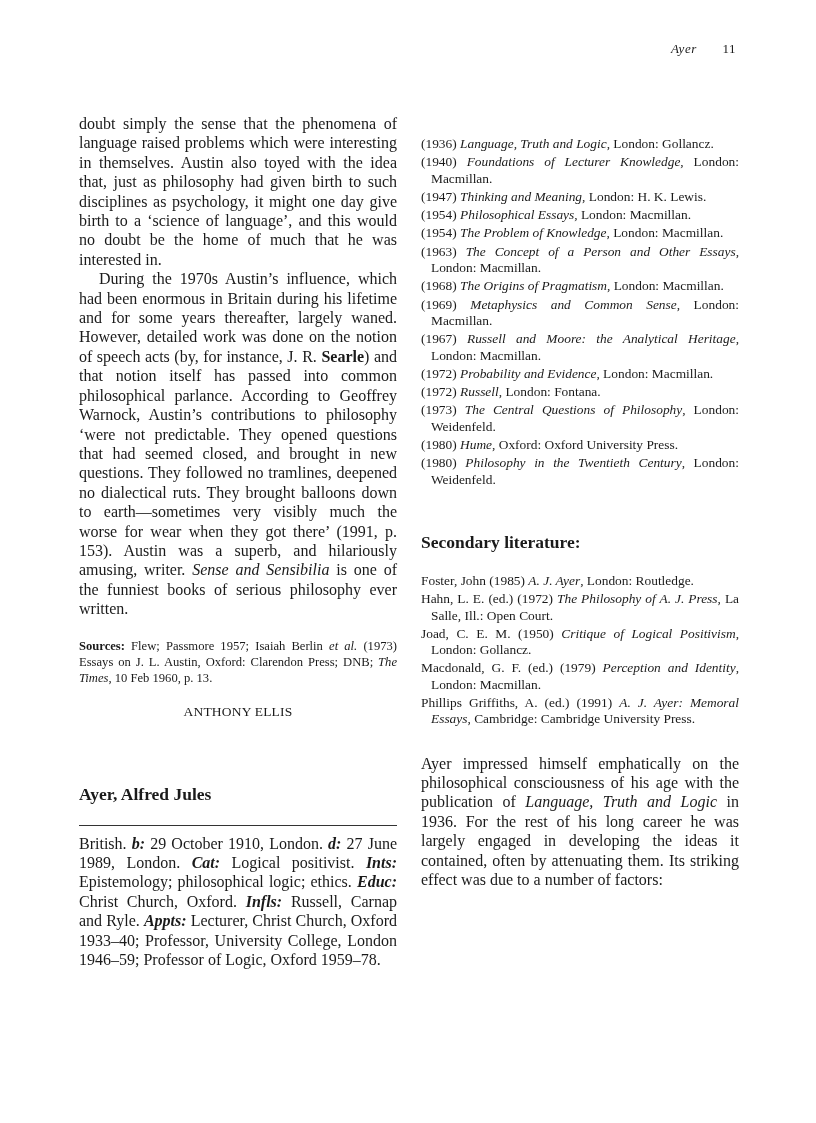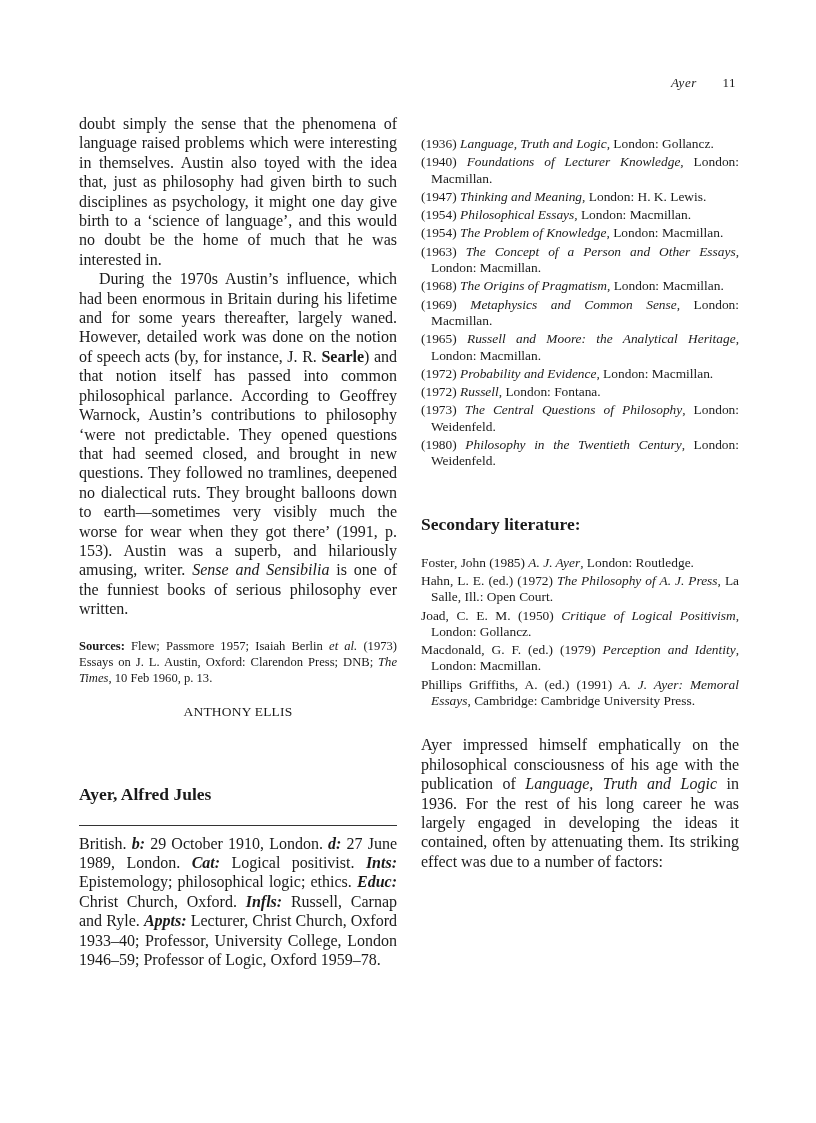--- a/index.html
+++ b/index.html
@@ -1,21 +1,21 @@
 <!DOCTYPE html>
 <html><head>
 <meta charset="utf-8">
 <style>
   html, body { margin: 0; padding: 0; background: #ffffff; }
   body {
     width: 816px; height: 1123px; position: relative; overflow: hidden;
     font-family: "Liberation Serif", "DejaVu Serif", serif; color: #1a1a1a;
   }
   .running-head {
-    position: absolute; top: 75px; right: 80px;
+    position: absolute; top: 41px; right: 80px;
     font-size: 13px; letter-spacing: 0.5px;
   }
   .running-head .rh-title { font-style: italic; margin-right: 22px; }
   .col {
     position: absolute; top: 114px; width: 318px;
   }
   .col-left { left: 79px; }
   .col-right { left: 421px; }
   .body-text {
     font-size: 16px; line-height: 19.4px; text-align: justify; margin: 0;
@@ -77,24 +77,25 @@
   <div style="height:22px"></div>
   <ul class="biblio">
     <li><span>(1936) </span><span class="t">Language, Truth and Logic</span><span>, London: Gollancz.</span></li>
     <li><span>(1940) </span><span class="t">Foundations of Lecturer Knowledge</span><span>, London: Macmillan.</span></li>
     <li><span>(1947) </span><span class="t">Thinking and Meaning</span><span>, London: H. K. Lewis.</span></li>
     <li><span>(1954) </span><span class="t">Philosophical Essays</span><span>, London: Macmillan.</span></li>
     <li><span>(1954) </span><span class="t">The Problem of Knowledge</span><span>, London: Macmillan.</span></li>
     <li><span>(1963) </span><span class="t">The Concept of a Person and Other Essays</span><span>, London: Macmillan.</span></li>
     <li><span>(1968) </span><span class="t">The Origins of Pragmatism</span><span>, London: Macmillan.</span></li>
     <li><span>(1969) </span><span class="t">Metaphysics and Common Sense</span><span>, London: Macmillan.</span></li>
-    <li><span>(1965) </span><span class="t">Russell and Moore: the Analytical Heritage</span><span>, London: Macmillan.</span></li>
+    <li><span>(1967) </span><span class="t">Russell and Moore: the Analytical Heritage</span><span>, London: Macmillan.</span></li>
     <li><span>(1972) </span><span class="t">Probability and Evidence</span><span>, London: Macmillan.</span></li>
     <li><span>(1972) </span><span class="t">Russell</span><span>, London: Fontana.</span></li>
     <li><span>(1973) </span><span class="t">The Central Questions of Philosophy</span><span>, London: Weidenfeld.</span></li>
+    <li><span>(1980) </span><span class="t">Hume</span><span>, Oxford: Oxford University Press.</span></li>
     <li><span>(1980) </span><span class="t">Philosophy in the Twentieth Century</span><span>, London: Weidenfeld.</span></li>
   </ul>
 
   <div style="height:42px"></div>
   <h3 class="section-head">Secondary literature:</h3>
   <div style="height:20px"></div>
   <ul class="biblio">
     <li><span>Foster, John (1985) </span><span class="t">A. J. Ayer</span><span>, London: Routledge.</span></li>
     <li><span>Hahn, L. E. (ed.) (1972) </span><span class="t">The Philosophy of A. J. Press</span><span>, La Salle, Ill.: Open Court.</span></li>
     <li><span>Joad, C. E. M. (1950) </span><span class="t">Critique of Logical Positivism</span><span>, London: Gollancz.</span></li>

